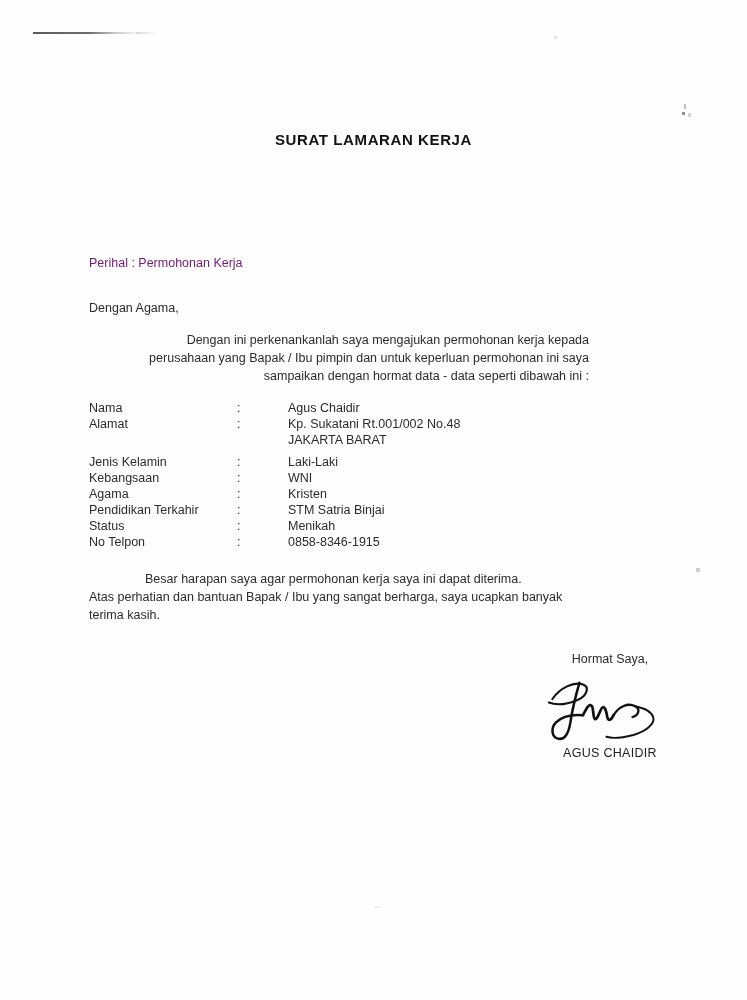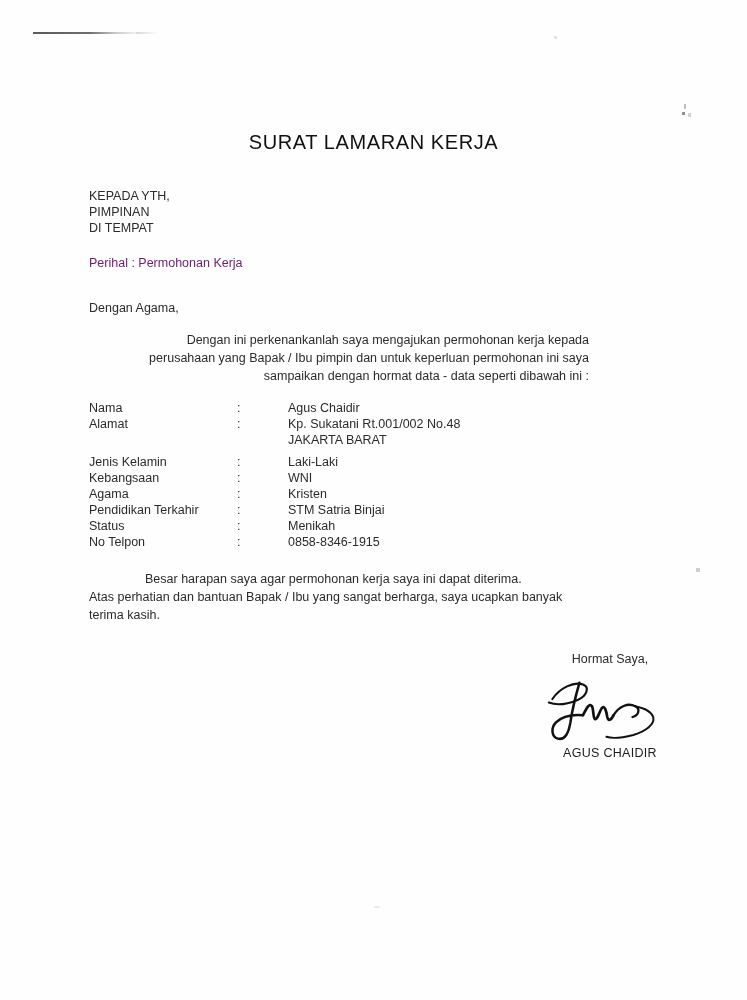--- a/index.html
+++ b/index.html
@@ -50,22 +50,22 @@
   .speck.s4 { left: 696px; top: 568px; width: 4px; height: 4px; background:#cfcfd6; }
   .speck.s5 { left: 374px; top: 906px; width: 6px; height: 2px; background:#ecebf0; }
   .speck.s6 { left: 554px; top: 36px; width: 3px; height: 3px; background:#e2e2e8; }
 
   .doc-title {
     position: absolute;
     left: 0;
     right: 0;
     top: 131px;
     text-align: center;
-    font-size: 20px;
-    font-weight: normal;
+    font-size: 15px;
+    font-weight: bold;
     letter-spacing: 0.6px;
     color: #111111;
   }
 
   .addressee {
     position: absolute;
     left: 89px;
     top: 188px;
     font-size: 12.5px;
     line-height: 16px;
@@ -163,25 +163,20 @@
   <div class="scan-line-tail"></div>
   <div class="speck s1"></div>
   <div class="speck s2"></div>
   <div class="speck s3"></div>
   <div class="speck s4"></div>
   <div class="speck s5"></div>
   <div class="speck s6"></div>
 
   <div class="doc-title">SURAT LAMARAN KERJA</div>
 
-  <div class="addressee">
-    <div>KEPADA YTH,</div>
-    <div>PIMPINAN</div>
-    <div>DI TEMPAT</div>
-  </div>
 
   <div class="subject">Perihal : Permohonan Kerja</div>
 
   <div class="salutation">Dengan Agama,</div>
 
   <div class="intro"><span class="indent"></span><span>Dengan ini perkenankanlah saya mengajukan permohonan kerja kepada perusahaan yang Bapak / Ibu pimpin dan untuk keperluan permohonan ini saya sampaikan dengan hormat data - data seperti dibawah ini :</span></div>
 
   <table class="data-table">
     <tbody>
       <tr>

